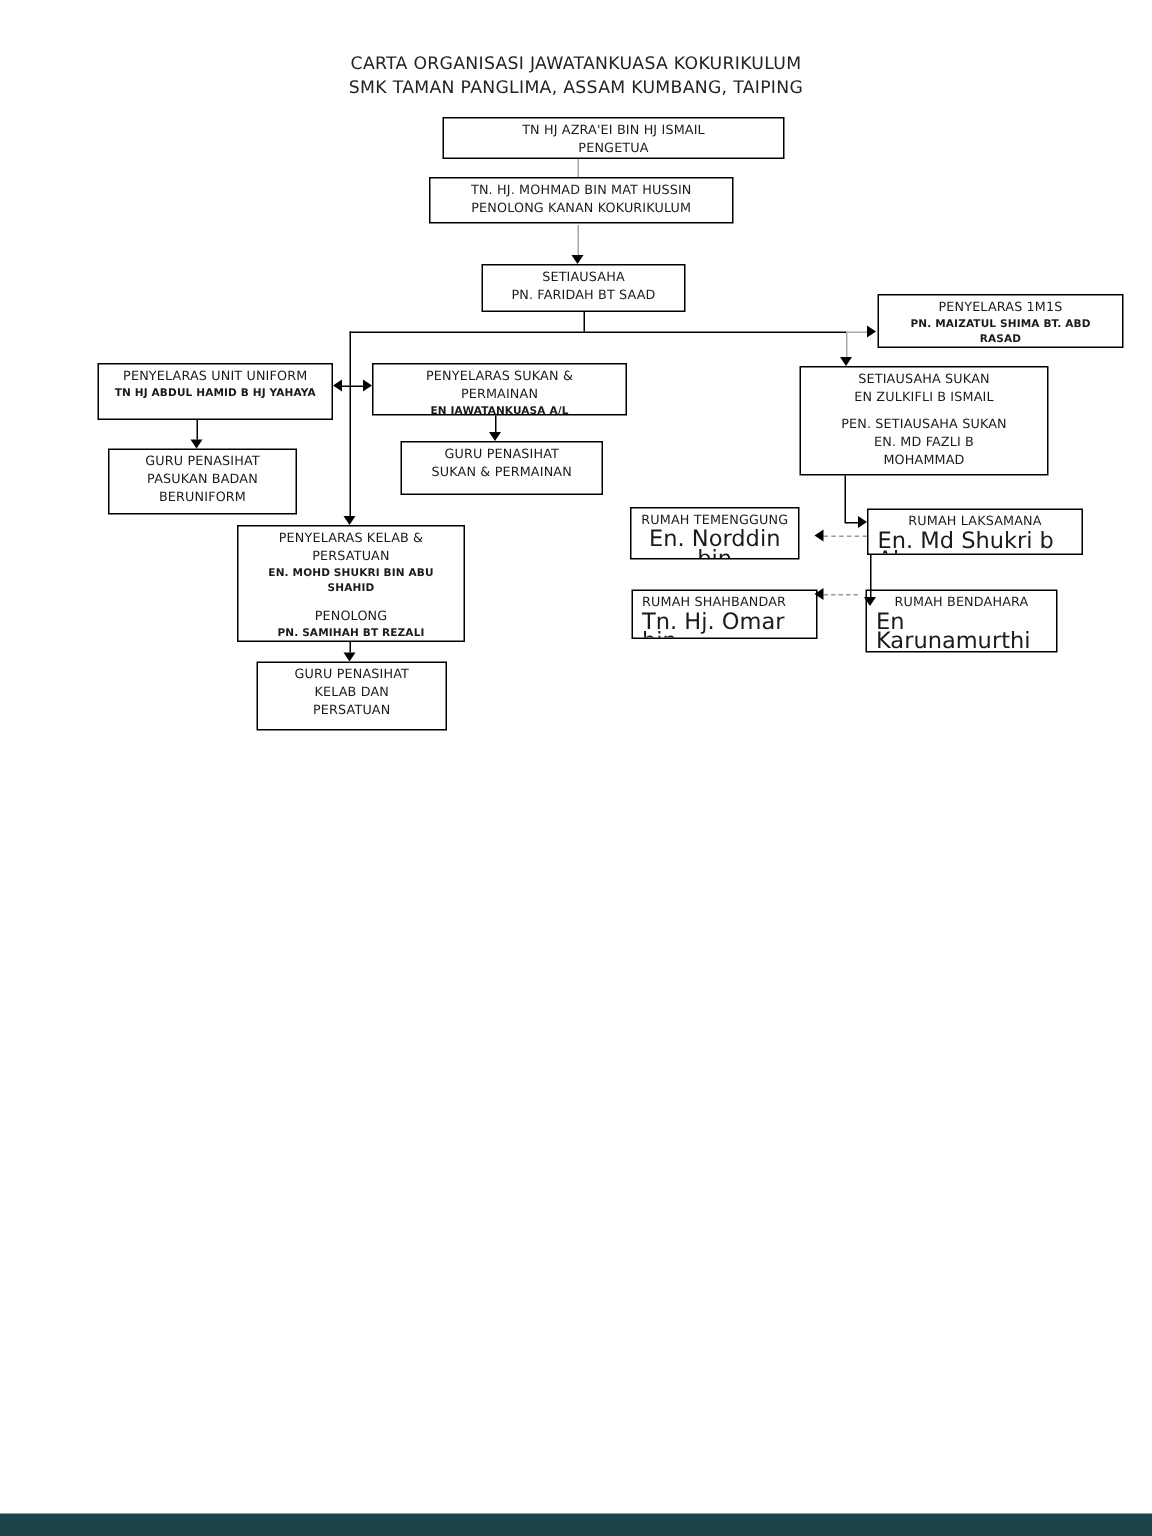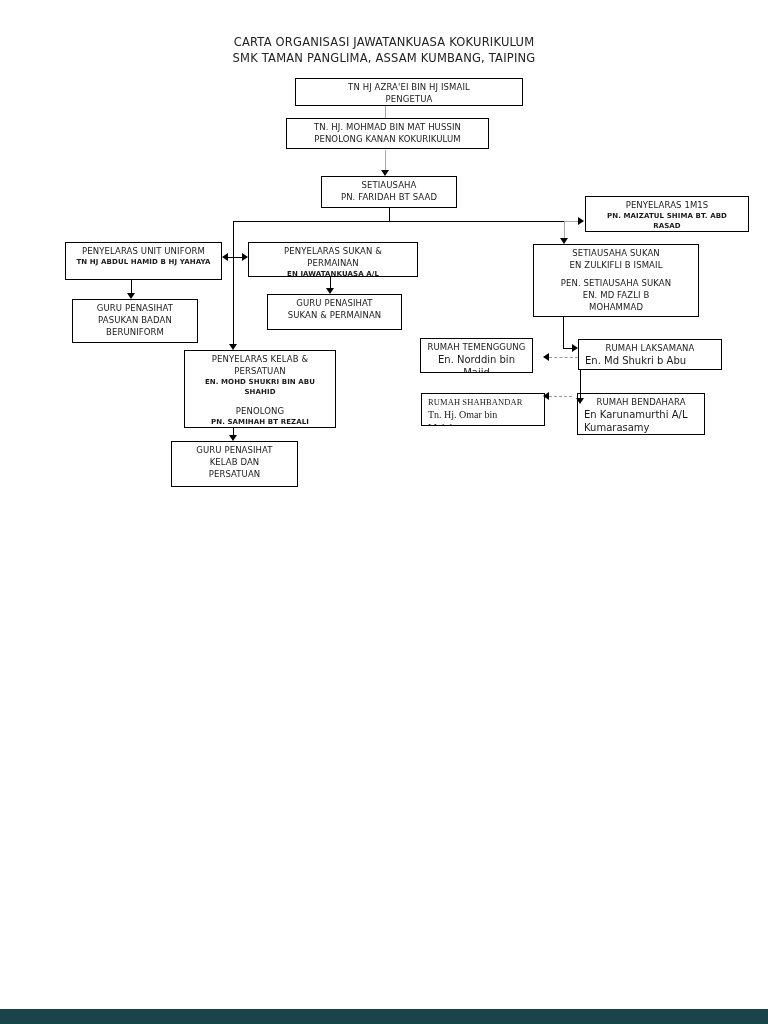--- a/index.html
+++ b/index.html
@@ -4,21 +4,21 @@
 <style>
   html,body{margin:0;padding:0;background:#ffffff;}
   #page{position:relative;width:768px;height:1024px;background:#ffffff;overflow:hidden;
         font-family:"DejaVu Sans","Liberation Sans",sans-serif;color:#1a1a1a;}
   .title{position:absolute;left:0;width:768px;text-align:center;font-size:11.5px;
          line-height:16px;letter-spacing:.2px;color:#222;white-space:nowrap;}
   .node{position:absolute;border:1px solid #000;background:#fff;box-sizing:border-box;
         overflow:hidden;text-align:center;padding-top:2px;}
   .t{font-size:8.5px;line-height:12px;letter-spacing:.1px;}
   .b{font-size:7px;font-weight:700;line-height:10px;letter-spacing:.1px;}
-  .n{font-size:10px;line-height:13px;}
+  .n{font-size:15px;line-height:13px;}
   .gap8{height:8px;}
   .gap6{height:6px;}
   .left{text-align:left;padding-left:6px;padding-right:2px;}
   .vline,.hline{position:absolute;background:#000;}
   .vline{width:1px;}
   .hline{height:1px;}
   .gray{background:#a9a9a9;}
   .dash{position:absolute;height:0;border-top:1px dashed #9a9a9a;}
   .arrd{position:absolute;width:0;height:0;border-left:4px solid transparent;
         border-right:4px solid transparent;border-top:6px solid #000;}
@@ -80,21 +80,21 @@
     <div class="t">GURU PENASIHAT</div>
     <div class="t">PASUKAN BADAN</div>
     <div class="t">BERUNIFORM</div>
   </div>
 
   <div class="node" style="left:267px;top:294px;width:135px;height:36px;">
     <div class="t">GURU PENASIHAT</div>
     <div class="t">SUKAN &amp; PERMAINAN</div>
   </div>
 
-  <div class="node" style="left:158px;top:350px;width:152px;height:78px;margin-left:26px;">
+  <div class="node" style="left:158px;top:350px;width:152px;height:78px;">
     <div class="t">PENYELARAS KELAB &amp;</div>
     <div class="t">PERSATUAN</div>
     <div class="b">EN. MOHD SHUKRI BIN ABU</div>
     <div class="b">SHAHID</div>
     <div class="gap8"></div>
     <div class="t">PENOLONG</div>
     <div class="b">PN. SAMIHAH BT REZALI</div>
   </div>
 
   <div class="node" style="left:420px;top:338px;width:113px;height:35px;">
@@ -102,21 +102,21 @@
     <div class="n">En. Norddin bin</div>
     <div class="n">Majid</div>
   </div>
 
   <div class="node" style="left:578px;top:339px;width:144px;height:31px;">
     <div class="t">RUMAH LAKSAMANA</div>
     <div class="n left">En. Md Shukri b Abu</div>
     <div class="n left">Shahid</div>
   </div>
 
-  <div class="node" style="left:421px;top:393px;width:124px;height:33px;font-family:Liberation Serif, serif;">
+  <div class="node" style="left:421px;top:393px;width:124px;height:33px;">
     <div class="t left">RUMAH  SHAHBANDAR</div>
     <div class="n left">Tn. Hj. Omar bin</div>
     <div class="n left">Mohd</div>
   </div>
 
   <div class="node" style="left:577px;top:393px;width:128px;height:42px;">
     <div class="t">RUMAH BENDAHARA</div>
     <div class="n left">En Karunamurthi A/L</div>
     <div class="n left">Kumarasamy</div>
   </div>

